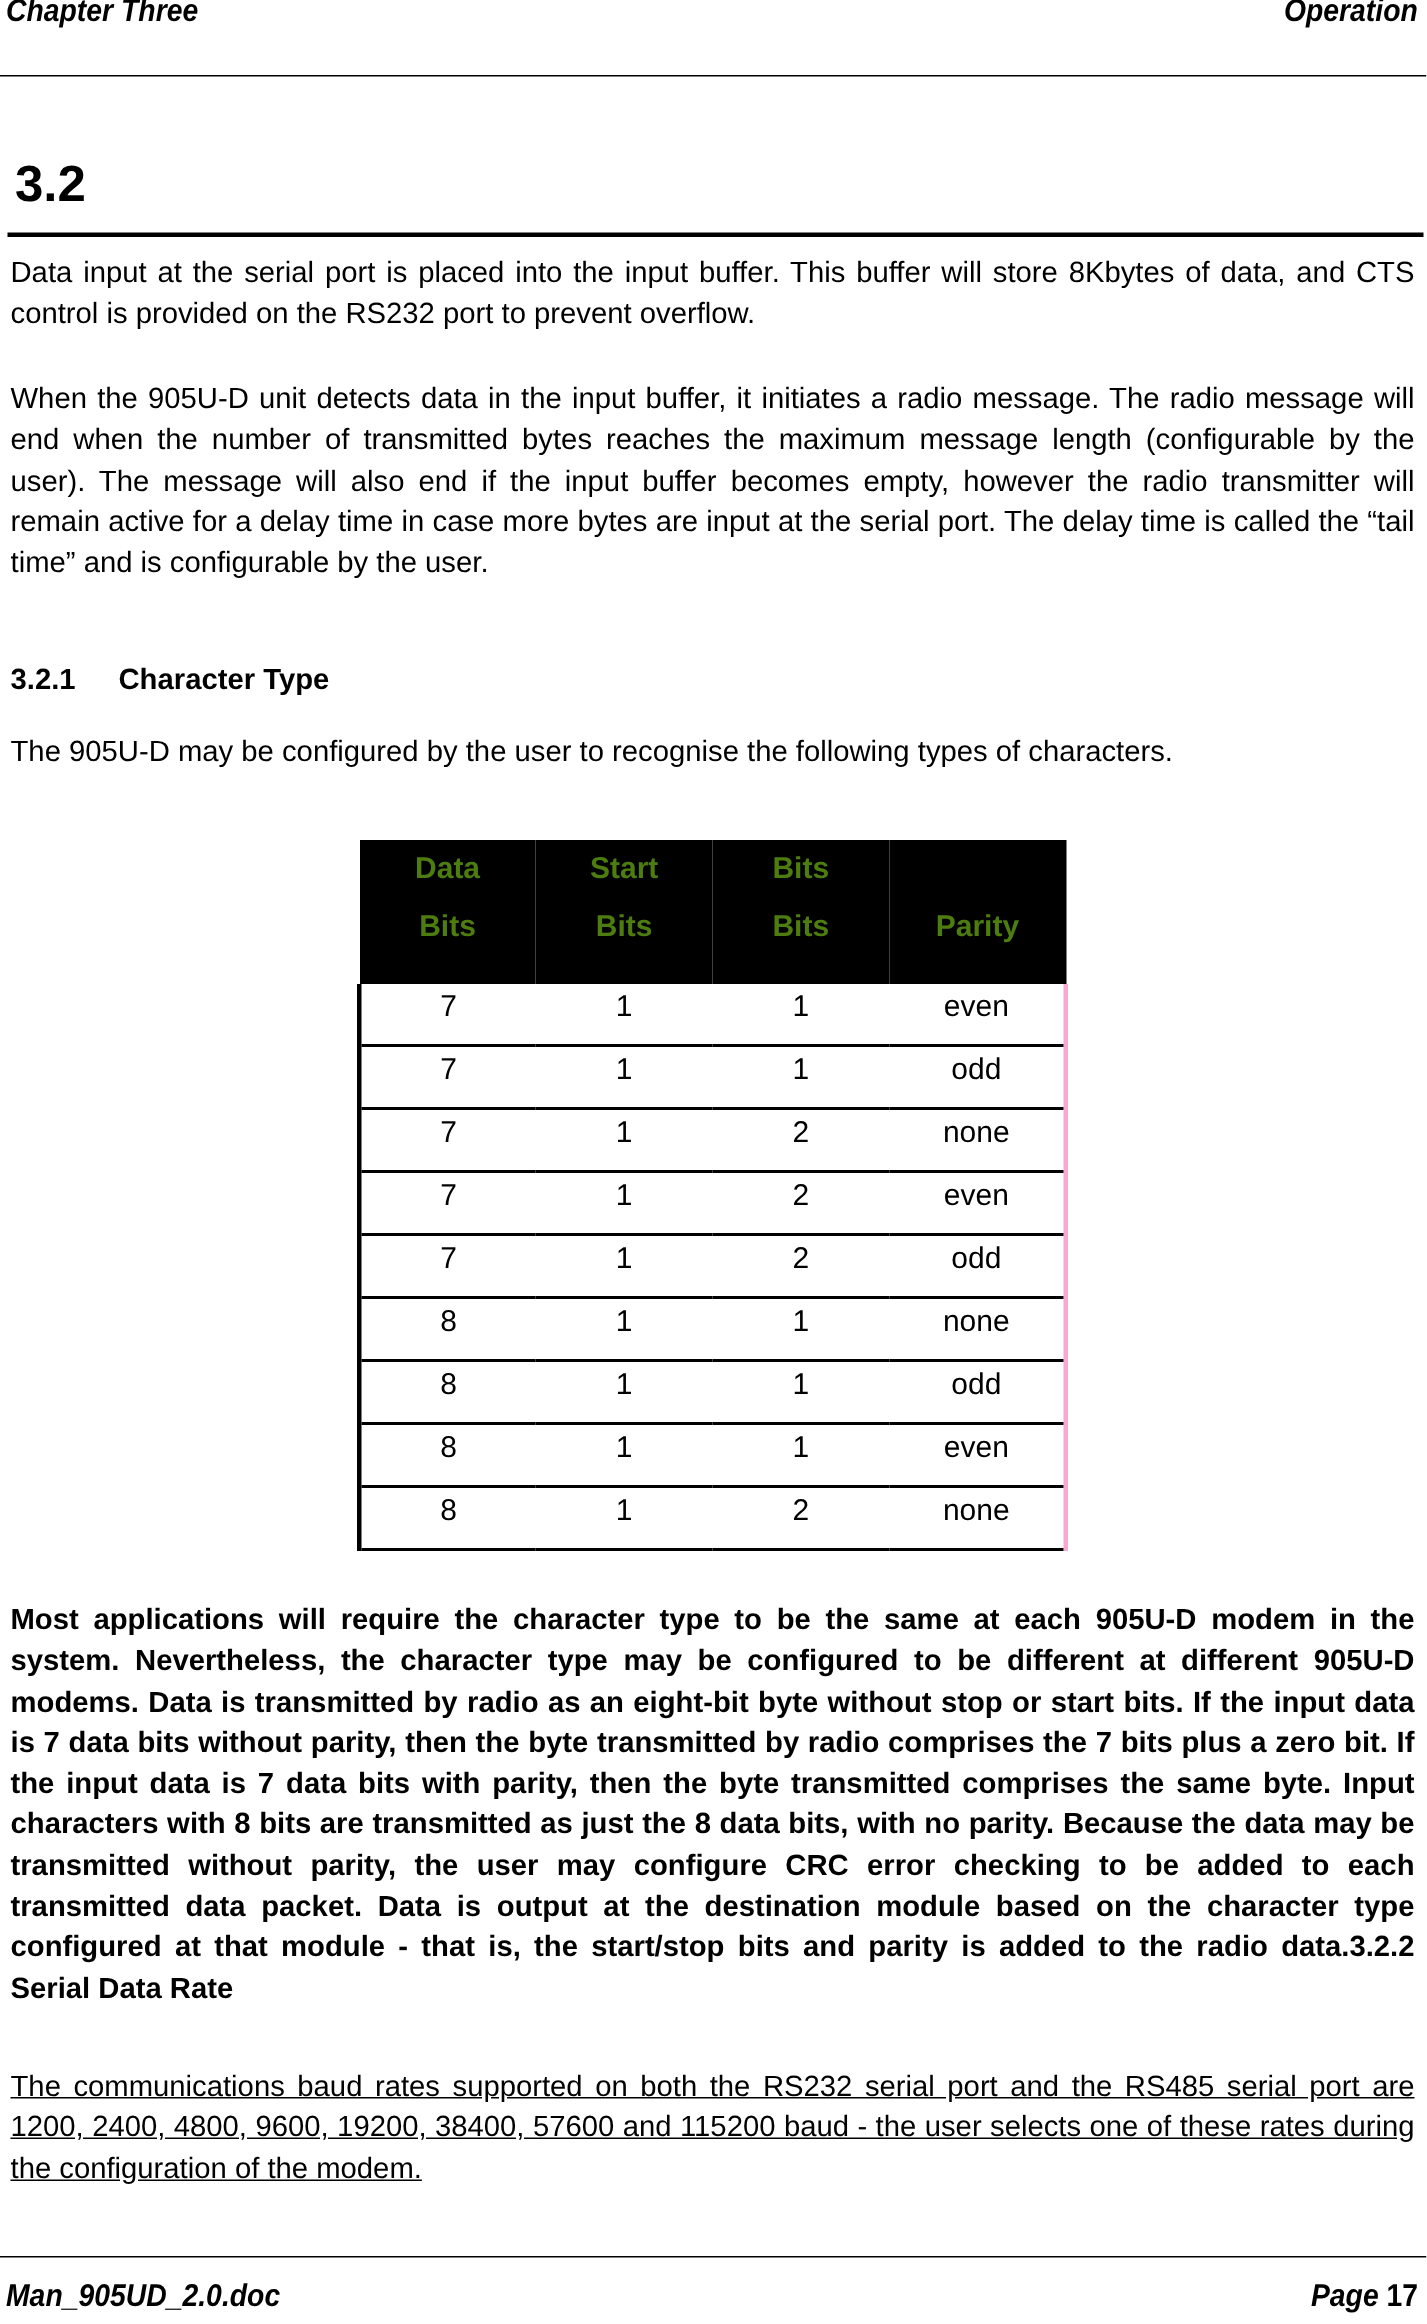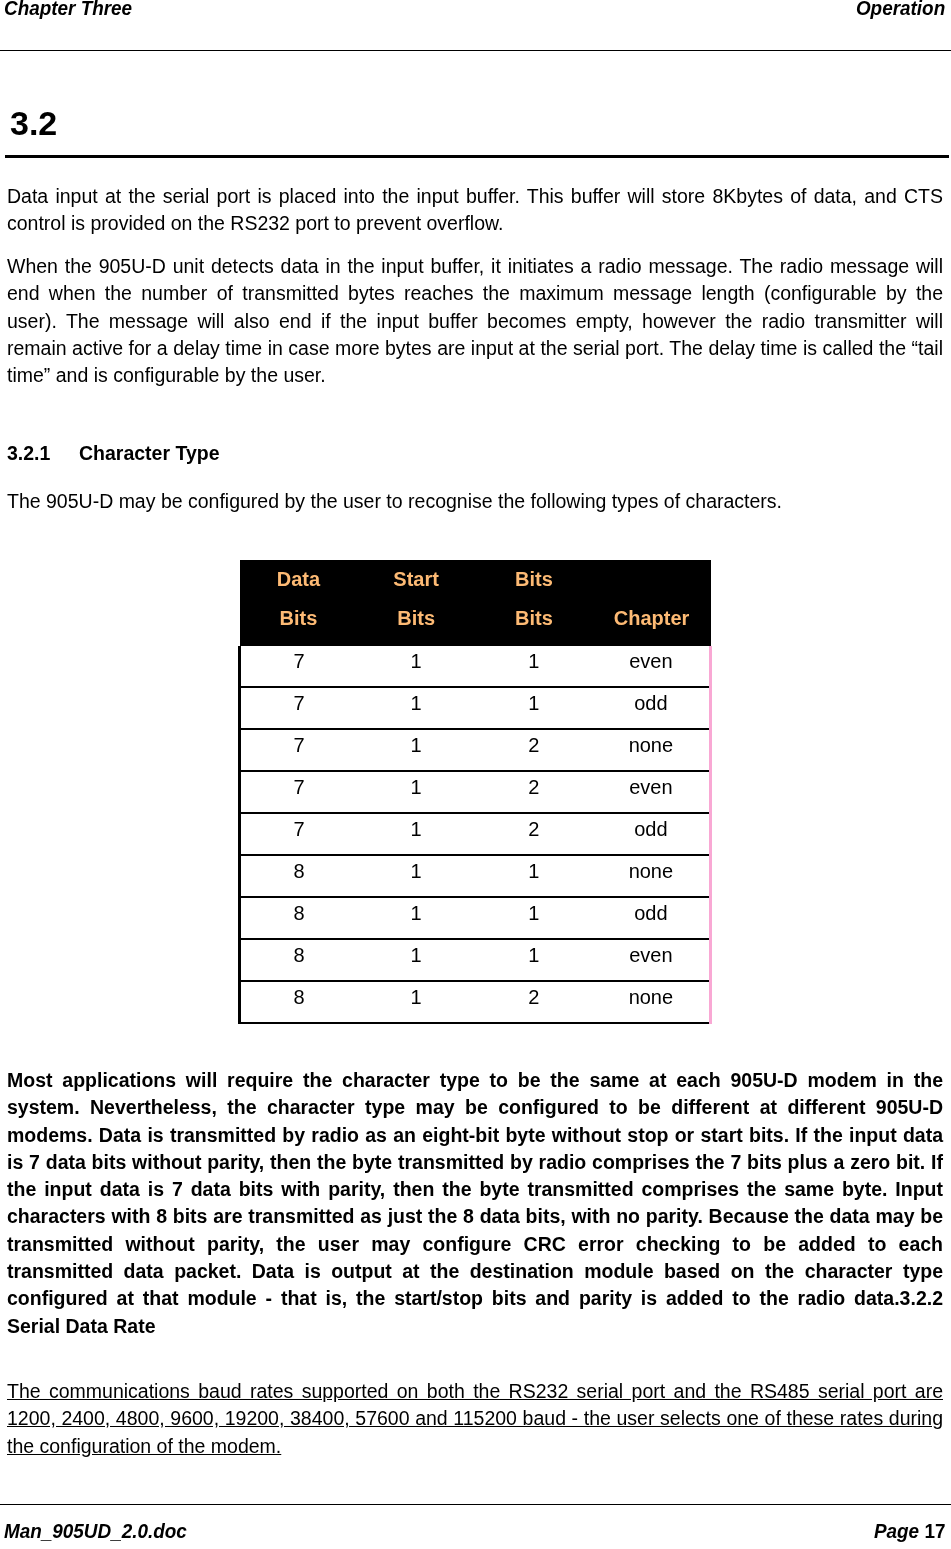--- a/index.html
+++ b/index.html
@@ -11,21 +11,21 @@
   .h1 { position:absolute; top:104px; left:10px; right:2px; height:44px; font-weight:bold; font-size:34px; }
   .h1 .num { position:absolute; left:0; top:0; }
   .h1 .title { position:absolute; right:0; top:0; }
   .rule2 { position:absolute; left:5px; right:2px; top:155px; border-top:3px solid #000; }
   .p { position:absolute; left:7px; width:936px; font-size:19.5px; line-height:27.3px; text-align:justify; }
   .p.bold { font-weight:bold; }
   .sub { position:absolute; left:7px; top:442px; font-weight:bold; font-size:19.5px; }
   .sub span { display:inline-block; }
   .sub .n { width:72px; }
   table { position:absolute; left:238px; top:560px; width:474px; border-collapse:collapse; font-size:20px; }
-  th { background:#000; color:#fdba74; font-weight:bold; padding:0; height:86px; vertical-align:top; width:25%; }
+  th { background:#000; color:#4d7c0f; font-weight:bold; padding:0; height:96px; vertical-align:top; width:25%; }
   th div { line-height:39px; }
   th .l1 { padding-top:0; height:39px; }
   td { text-align:center; height:40px; padding:0; border-bottom:2px solid #000; vertical-align:top; line-height:30px; }
   td:first-child { border-left:3px solid #000; }
   td:last-child { border-right:3px solid #f9a8d4; }
   .rule3 { position:absolute; left:0; width:951px; top:1504px; border-top:1.5px solid #000; }
   .ftr { position:absolute; top:1519px; font-style:italic; font-weight:bold; font-size:21px; transform:scaleX(0.9); }
   .ftr.left { left:4px; transform-origin:left top; }
   .ftr.right { right:6px; transform-origin:right top; }
   .ftr.right .pn { font-style:normal; }
@@ -35,21 +35,21 @@
 
 <div class="hdr left">Chapter Three</div>
 <div class="hdr right">Operation</div>
 <div class="rule1"></div>
 
 <div class="h1">
   <span class="num">3.2</span>
 </div>
 <div class="rule2"></div>
 
-<div class="p" style="top:183px;">Data input at the serial port is placed into the input buffer.  This buffer will store 8Kbytes of data,  and CTS control is provided on the RS232 port to prevent overflow.</div>
+<div class="p" style="top:169px;">Data input at the serial port is placed into the input buffer.  This buffer will store 8Kbytes of data,  and CTS control is provided on the RS232 port to prevent overflow.</div>
 <div class="p" style="top:253px;">When the 905U-D unit detects data in the input buffer,  it initiates a radio message.  The radio message will end when the number of transmitted bytes reaches the maximum message length (configurable by the user).  The message will also end if the input buffer becomes empty,  however the radio transmitter will remain active for a delay time in case more bytes are input at the serial port.  The delay time is called the “tail time” and is configurable by the user.</div>
 
 <div class="sub">
   <span class="n">3.2.1</span><span>Character Type</span>
 </div>
 <div class="p" style="top:488px;">The 905U-D may be configured by the user to recognise the following types of characters.</div>
 
 <table>
   <thead>
     <tr>
@@ -60,21 +60,21 @@
       <th>
           <div class="l1">Start</div>
           <div>Bits</div>
         </th>
       <th>
           <div class="l1">Bits</div>
           <div>Bits</div>
         </th>
       <th>
           <div class="l1"></div>
-          <div>Chapter</div>
+          <div>Parity</div>
         </th>
     </tr>
   </thead>
   <tbody>
     <tr>
         <td>7</td>
         <td>1</td>
         <td>1</td>
         <td>even</td>
       </tr>

